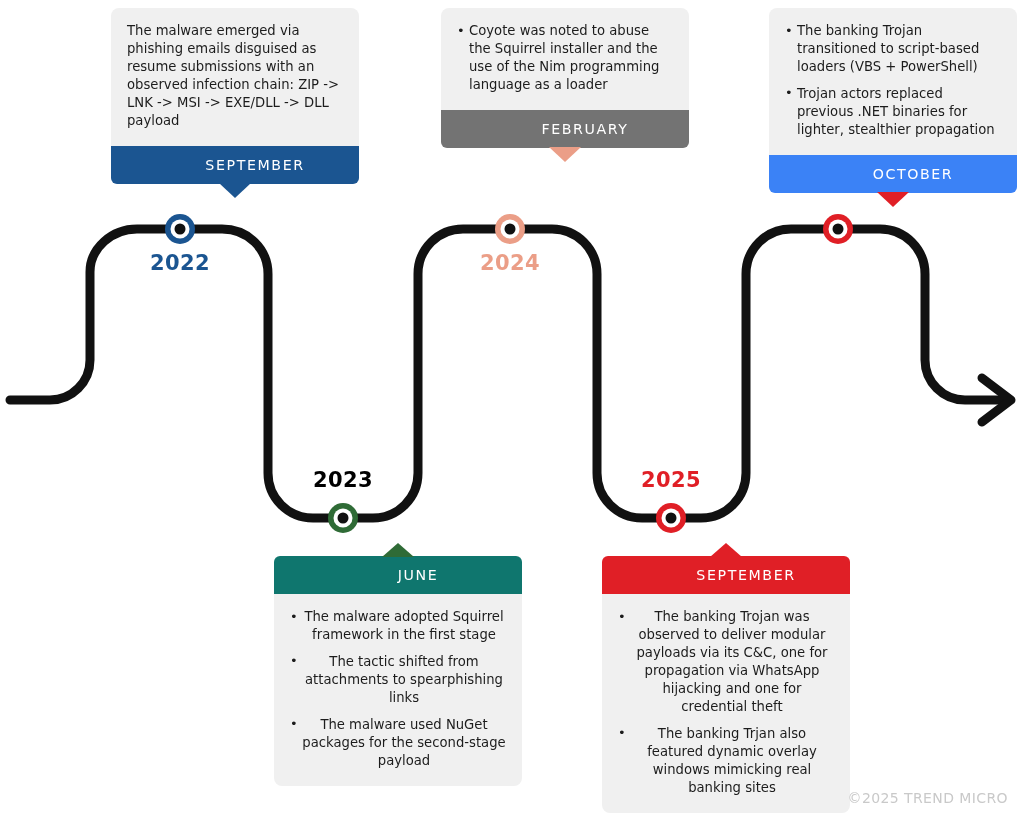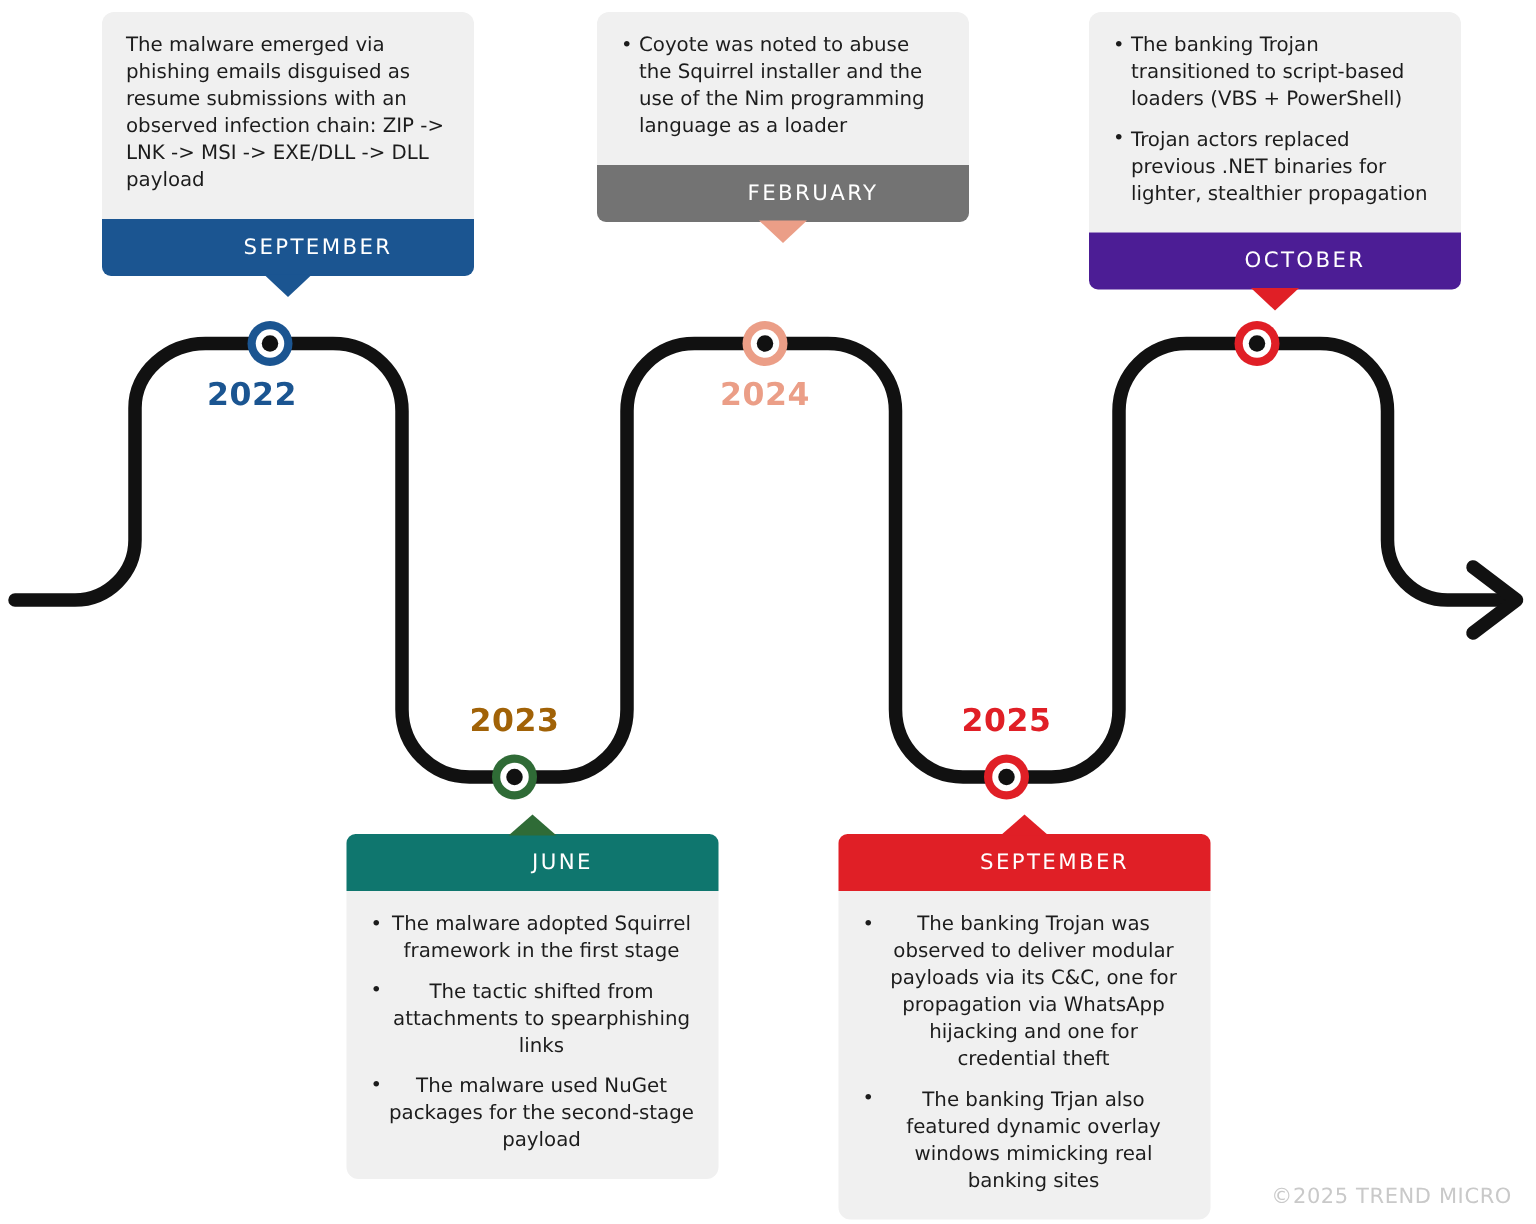--- a/index.html
+++ b/index.html
@@ -22,20 +22,21 @@
     top: 0;
     width: 1024px;
     height: 816px;
   }
 
   
   .card {
     position: absolute;
     width: 248px;
     box-sizing: border-box;
+    margin-left: 43px;
   }
 
   .card-body {
     background: #f0f0f0;
     padding: 14px 16px 16px 16px;
     box-sizing: border-box;
     font-size: 13.2px;
     line-height: 1.36;
     color: #1c1c1c;
   }
@@ -195,22 +196,22 @@
     <circle cx="671" cy="518" r="9.5" fill="#ffffff"></circle>
     <circle cx="671" cy="518" r="5.5" fill="#111111"></circle>
   </g>
   <g>
     <circle cx="838" cy="229" r="15" fill="#e01f26"></circle>
     <circle cx="838" cy="229" r="9.5" fill="#ffffff"></circle>
     <circle cx="838" cy="229" r="5.5" fill="#111111"></circle>
   </g>
 </svg>
 
-<div class="year-label" style="left:168px; top:251px; color:#1b5591;text-align:center;">2022</div>
-<div class="year-label" style="left:343px; top:468px; color:#a16207;">2023</div>
+<div class="year-label" style="left:180px; top:251px; color:#1b5591;text-align:center;">2022</div>
+<div class="year-label" style="left:343px; top:468px; color:#000000;">2023</div>
 <div class="year-label" style="left:510px; top:251px; color:#eb9e87;">2024</div>
 <div class="year-label" style="left:671px; top:468px; color:#e01f26;">2025</div>
 
 <div class="card card-top" style="left:68px; top:8px; --accent:#1b5591;">
   <div class="card-body">
     <p>The malware emerged via phishing emails disguised as resume submissions with an observed infection chain: ZIP -&gt; LNK -&gt; MSI -&gt; EXE/DLL -&gt; DLL payload</p>
   </div>
   <div class="banner" style="background:#1b5591;">
     <span>SEPTEMBER</span>
   </div>
@@ -227,21 +228,21 @@
   </div>
 </div>
 
 <div class="card card-top" style="left:726px; top:8px; --accent:#e01f26;">
   <div class="card-body">
     <ul class="bullets">
       <li>The banking Trojan transitioned to script-based loaders (VBS + PowerShell)</li>
       <li>Trojan actors replaced previous .NET binaries for lighter, stealthier propagation</li>
     </ul>
   </div>
-  <div class="banner" style="background:#4c1d95;">
+  <div class="banner" style="background:#3b82f6;">
     <span>OCTOBER</span>
   </div>
 </div>
 
 <div class="card card-bottom" style="left:231px; top:556px; --accent:#2f6b36;">
   <div class="banner" style="background:#0f766e;">
     <span>JUNE</span>
   </div>
   <div class="card-body">
     <ul class="bullets">

